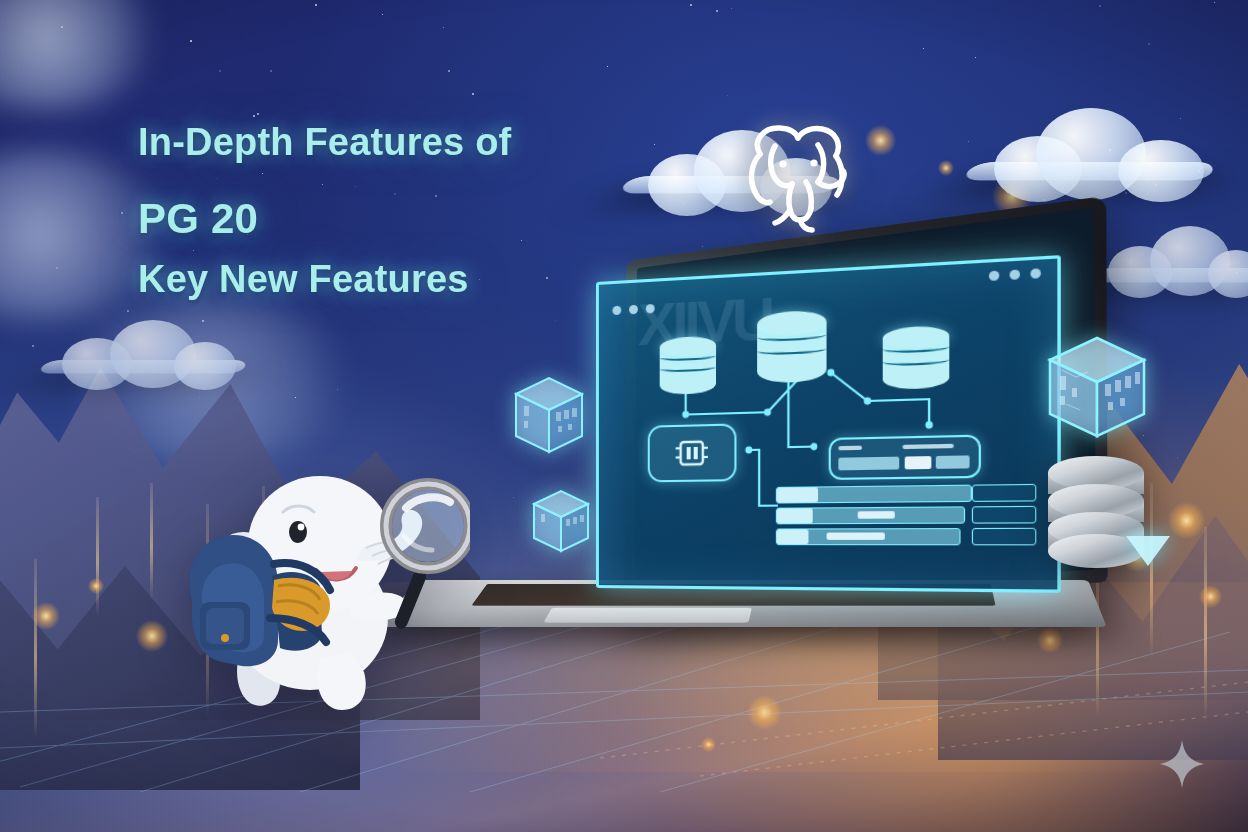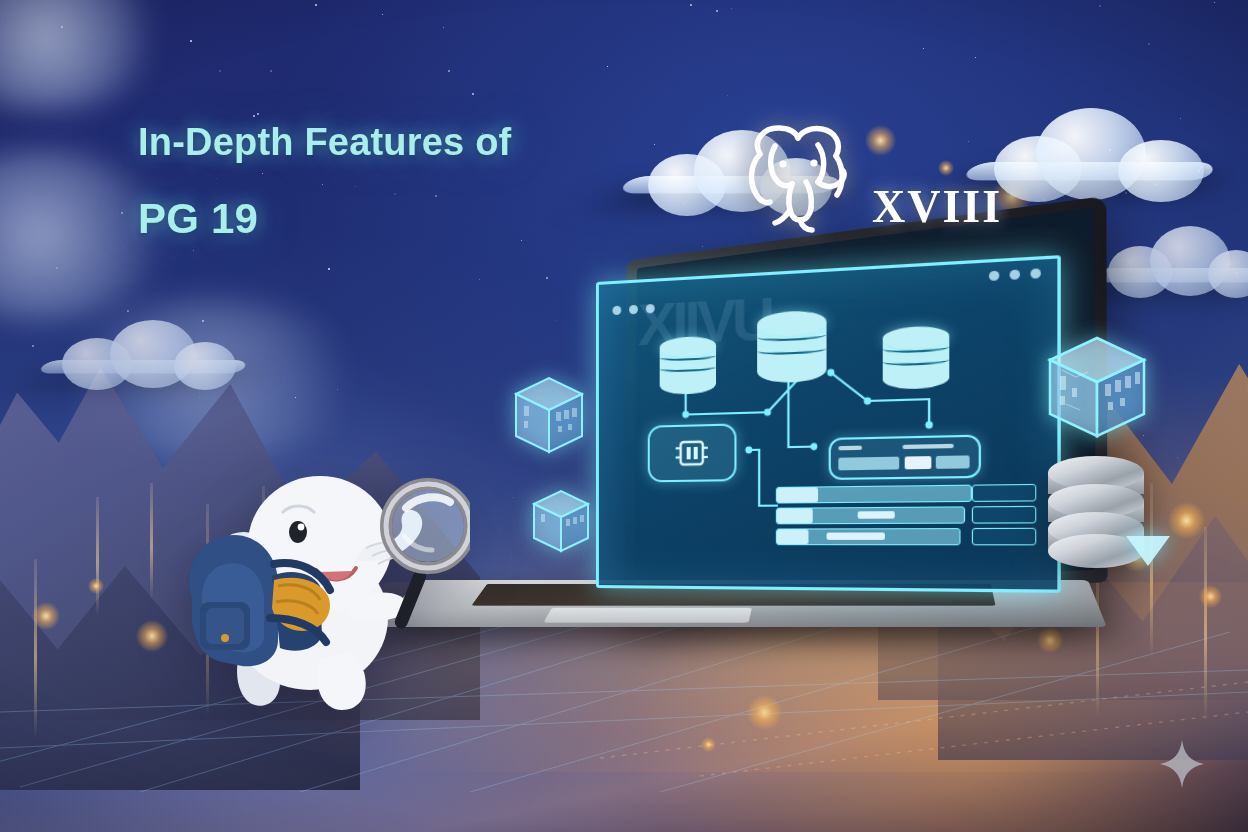--- a/index.html
+++ b/index.html
@@ -332,42 +332,42 @@
 
   <div class="cloud" style="left:48px;top:318px;width:200px;height:74px;opacity:.72;">
     <div class="base" style="left:0;top:42px;width:200px;height:28px;"></div>
     <div class="lobe" style="left:14px;top:20px;width:70px;height:52px;"></div>
     <div class="lobe" style="left:62px;top:2px;width:86px;height:68px;"></div>
     <div class="lobe" style="left:126px;top:24px;width:62px;height:48px;"></div>
   </div>
 
   <div class="title-block">
     <div class="t-line t1">In-Depth Features of</div>
-    <div class="t-line t2">PG 19</div>
+    <div class="t-line t2">PG 20</div>
+    <div class="t-line t3">Key New Features</div>
   </div>
 
   <svg class="pg-logo" viewBox="0 0 140 118">
     <g fill="none" stroke="#ffffff" stroke-width="5.5" stroke-linecap="round" stroke-linejoin="round">
       <path d="M34 36 C26 22 38 9 54 10 C64 10.6 70 15 72 20"></path>
       <path d="M72 20 C76 13 86 9 96 11 C110 13.6 116 26 110 38"></path>
       <path d="M34 36 C24 47 23 64 30 76 C34 83 40 86 44 84"></path>
       <path d="M110 38 C118 50 118 66 111 77"></path>
       <path d="M49 28 C42 40 44 56 52 64 C56 68 62 69 66 66"></path>
       <path d="M92 27 C100 38 99 55 92 64"></path>
       <path d="M66 66 C63 74 62 84 64 92 C65.5 98 69 102 74 102 C80 102 84 97 85 90"></path>
       <path d="M85 90 C86 80 84 70 80 64"></path>
       <path d="M92 64 C97 69 106 70 112 66 C118 62 120 55 116 52"></path>
       <path d="M64 92 C60 98 55 103 49 105"></path>
       <path d="M74 102 C76 108 80 112 86 112"></path>
     </g>
     <circle cx="57" cy="46" r="3.6" fill="#ffffff"></circle>
     <circle cx="88" cy="45" r="3.6" fill="#ffffff"></circle>
   </svg>
 
-  <div class="roman">XVIII</div>
 
   <div class="cube cube-glow" style="left:508px;top:372px;width:82px;height:86px;z-index:33;">
     <svg viewBox="0 0 82 86" width="82" height="86">
       <polygon points="8,22 41,6 74,22 41,38" fill="rgba(190,225,245,0.55)" stroke="#8df3ff" stroke-width="2"></polygon>
       <polygon points="8,22 41,38 41,80 8,64" fill="rgba(140,185,225,0.55)" stroke="#8df3ff" stroke-width="2"></polygon>
       <polygon points="74,22 41,38 41,80 74,64" fill="rgba(90,140,195,0.6)" stroke="#8df3ff" stroke-width="2"></polygon>
       <g fill="rgba(225,245,255,0.45)">
         <rect x="48" y="40" width="5" height="9"></rect>
           <rect x="56" y="38" width="5" height="9"></rect>
         <rect x="64" y="36" width="5" height="9"></rect>

